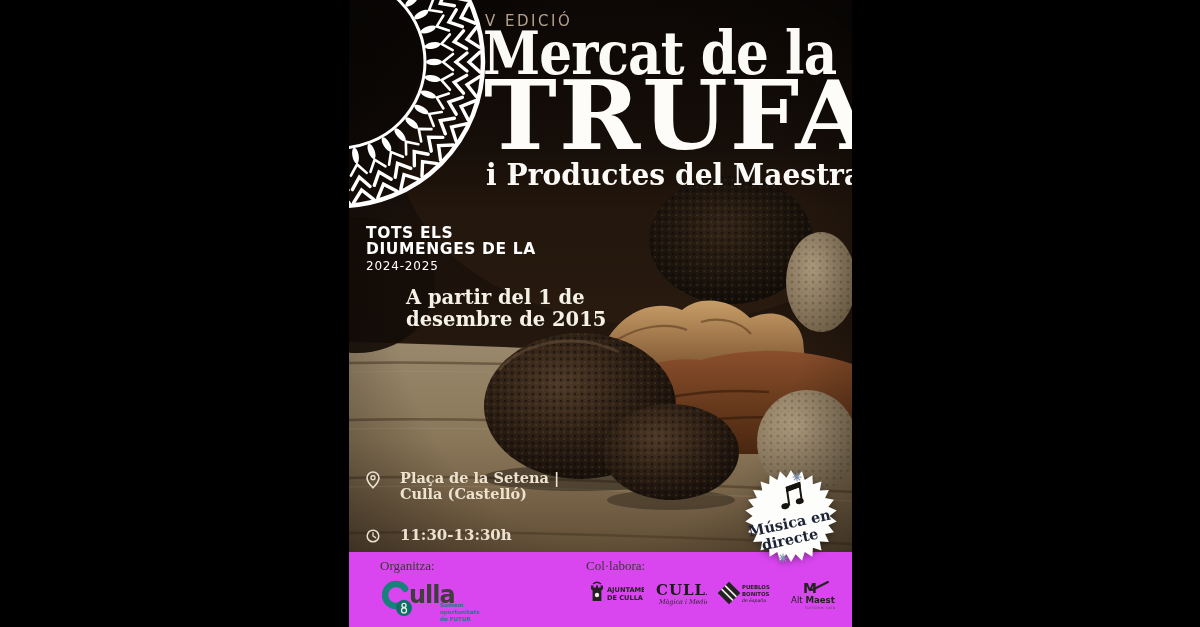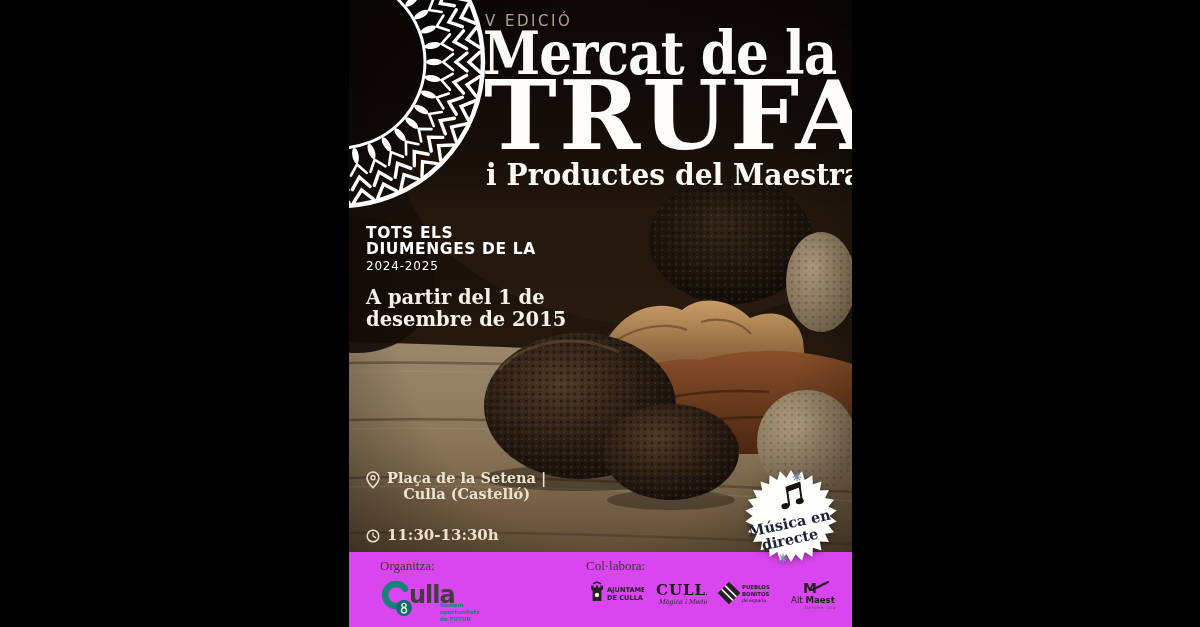--- a/index.html
+++ b/index.html
@@ -21,24 +21,24 @@
               font-weight:700;font-size:96px;line-height:1;color:#fdfcf9;white-space:nowrap;
               letter-spacing:2px;transform:scaleX(1.02);transform-origin:left top;}
   .title-sub{position:absolute;left:137px;top:158px;z-index:3;font-family:"DejaVu Serif",serif;
              font-weight:700;font-size:29px;color:#fbfaf6;white-space:nowrap;
              transform:scaleX(.97);transform-origin:left top;}
 
   .schedule{position:absolute;left:17px;top:226px;z-index:3;color:#ffffff;}
   .sch-line{font-weight:700;font-size:15.5px;line-height:15.5px;letter-spacing:.6px;}
   .sch-season{font-weight:500;font-size:12px;line-height:16px;letter-spacing:.8px;margin-top:1px;}
   .sch-start{margin-top:13px;font-family:"DejaVu Serif",serif;font-weight:700;
-             font-size:19.5px;line-height:22px;color:#f6f1e6;}
+             font-size:19.5px;line-height:22px;color:#f6f1e6;margin-left:40px;}
 
   .details{position:absolute;left:17px;top:470px;z-index:3;color:#ece2cf;}
-  .detail-row{display:flex;gap:7px;align-items:flex-start;text-align:center;}
+  .detail-row{display:flex;gap:20px;align-items:flex-start;}
   .detail-row + .detail-row{margin-top:26px;}
   .detail-text{font-family:"DejaVu Serif",serif;font-weight:600;font-size:14.5px;line-height:16px;}
   .time-text{font-family:"DejaVu Serif",serif;font-weight:600;font-size:15px;line-height:14px;}
   .det-icon{flex:0 0 auto;margin-top:1px;}
 
   .badge{position:absolute;left:388px;top:462px;z-index:6;filter:drop-shadow(0 2px 3px rgba(0,0,0,.35));}
   .badge-word{font-family:"DejaVu Serif",serif;font-weight:700;font-size:14.5px;fill:#1c2134;}
   .badge-note{fill:#17130f;}
   .sparkle{stroke:#7d92ad;stroke-width:1.1;stroke-linecap:round;}
 

